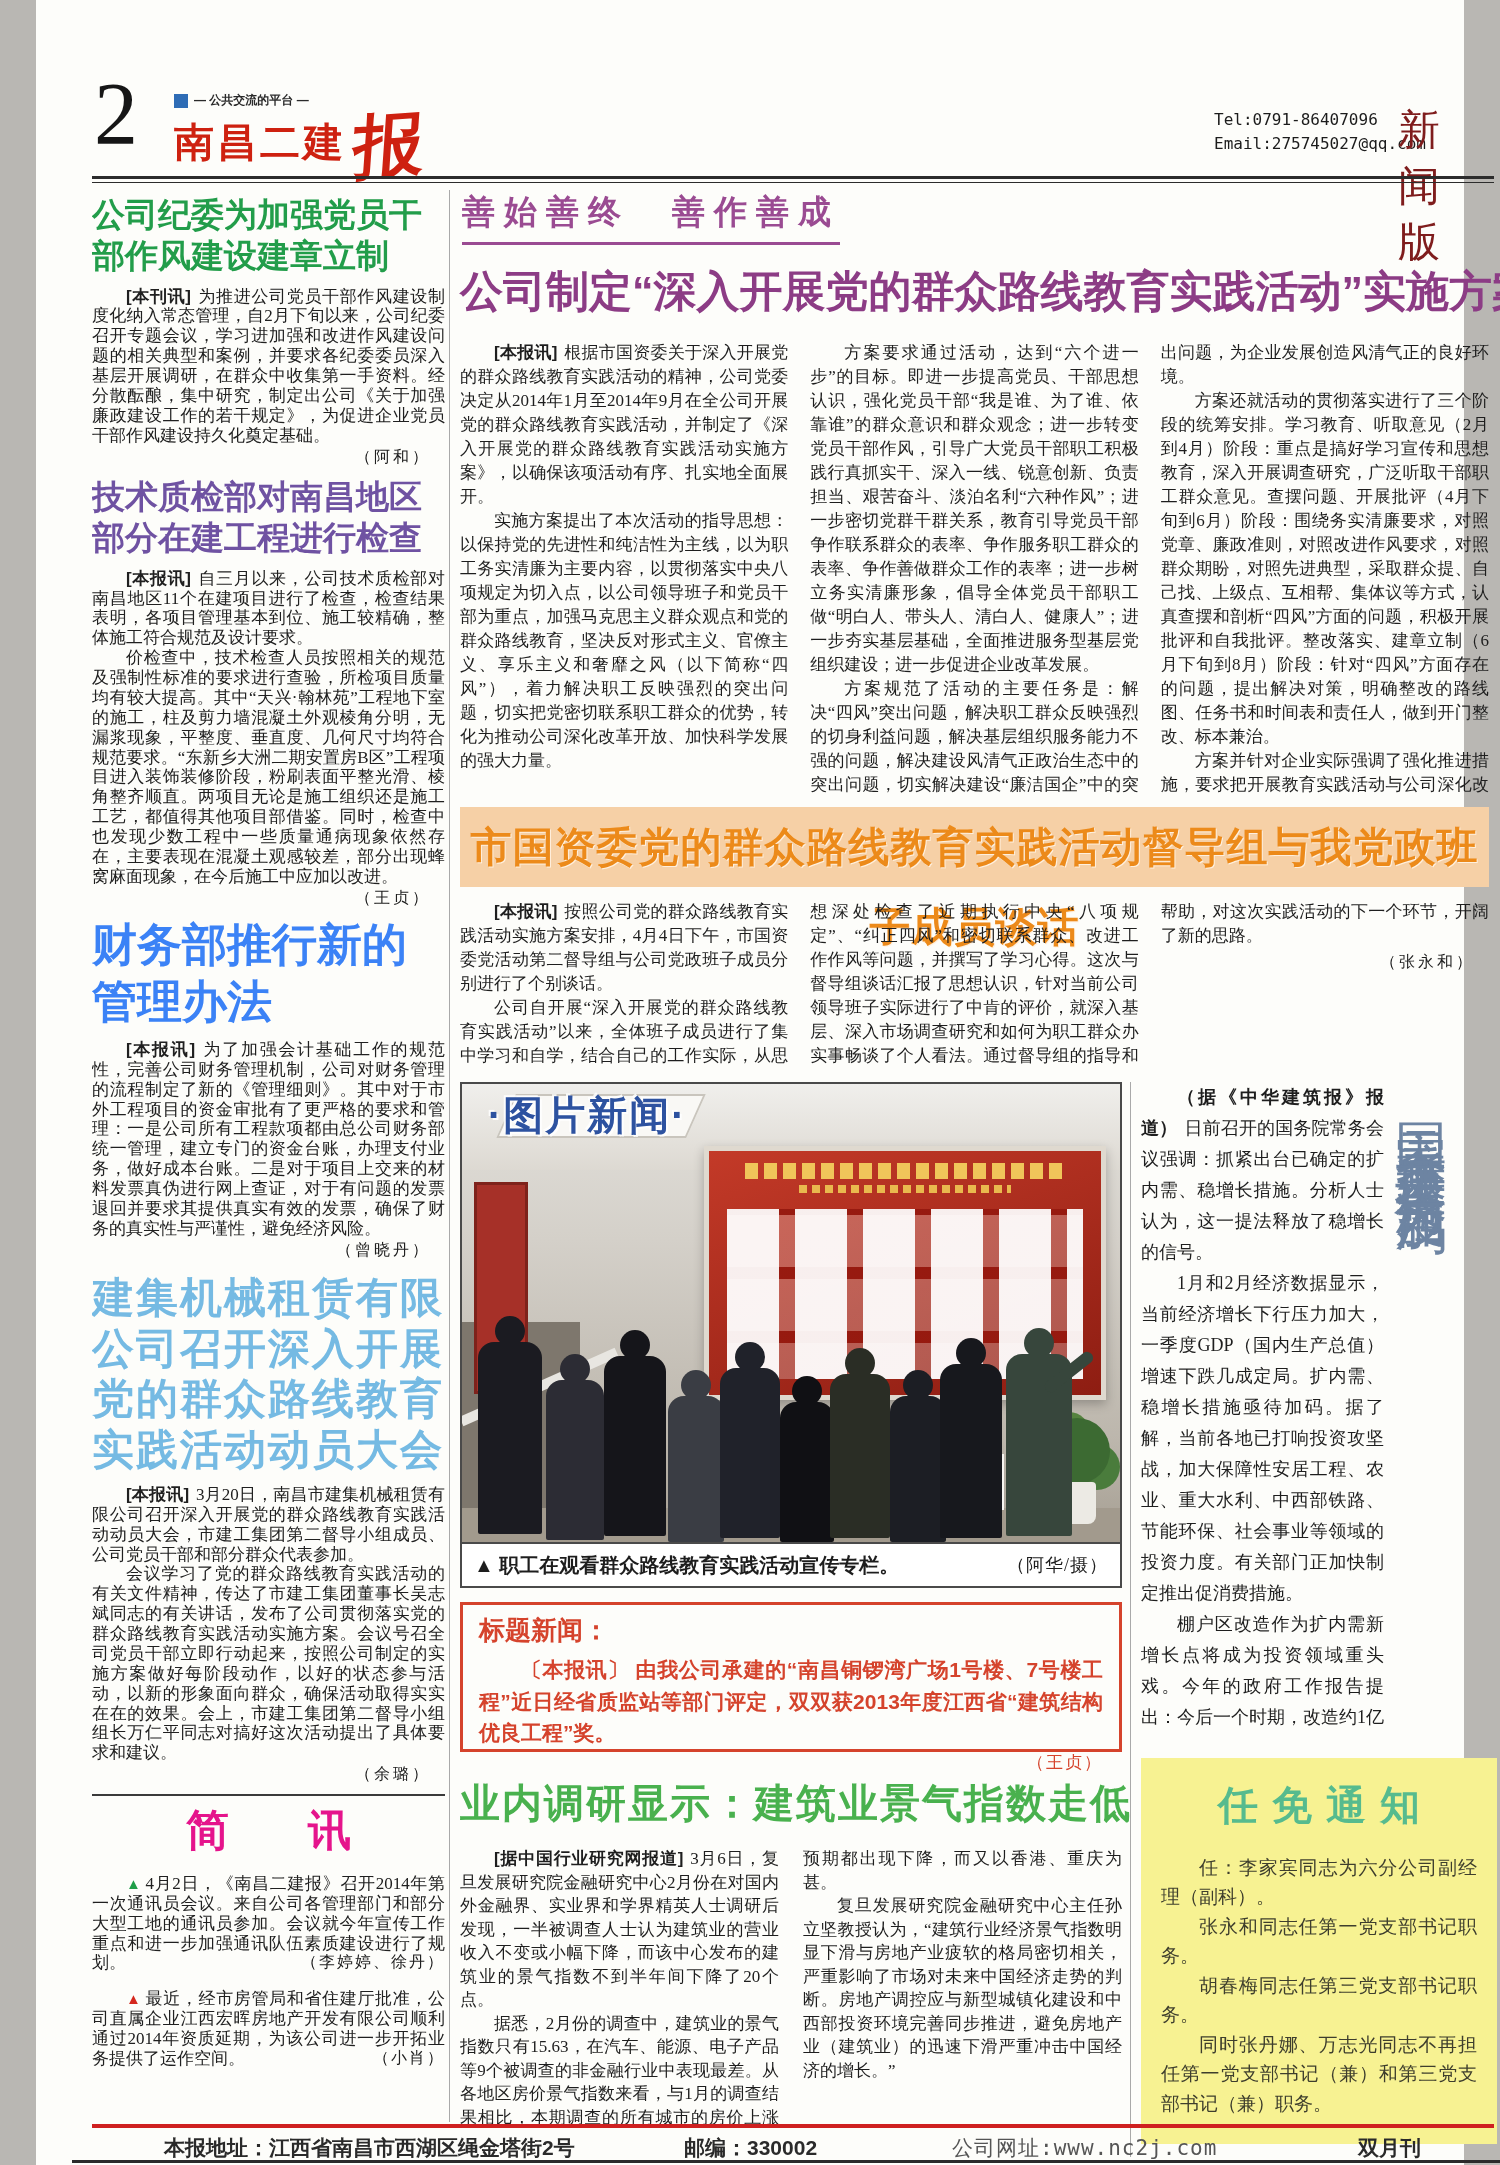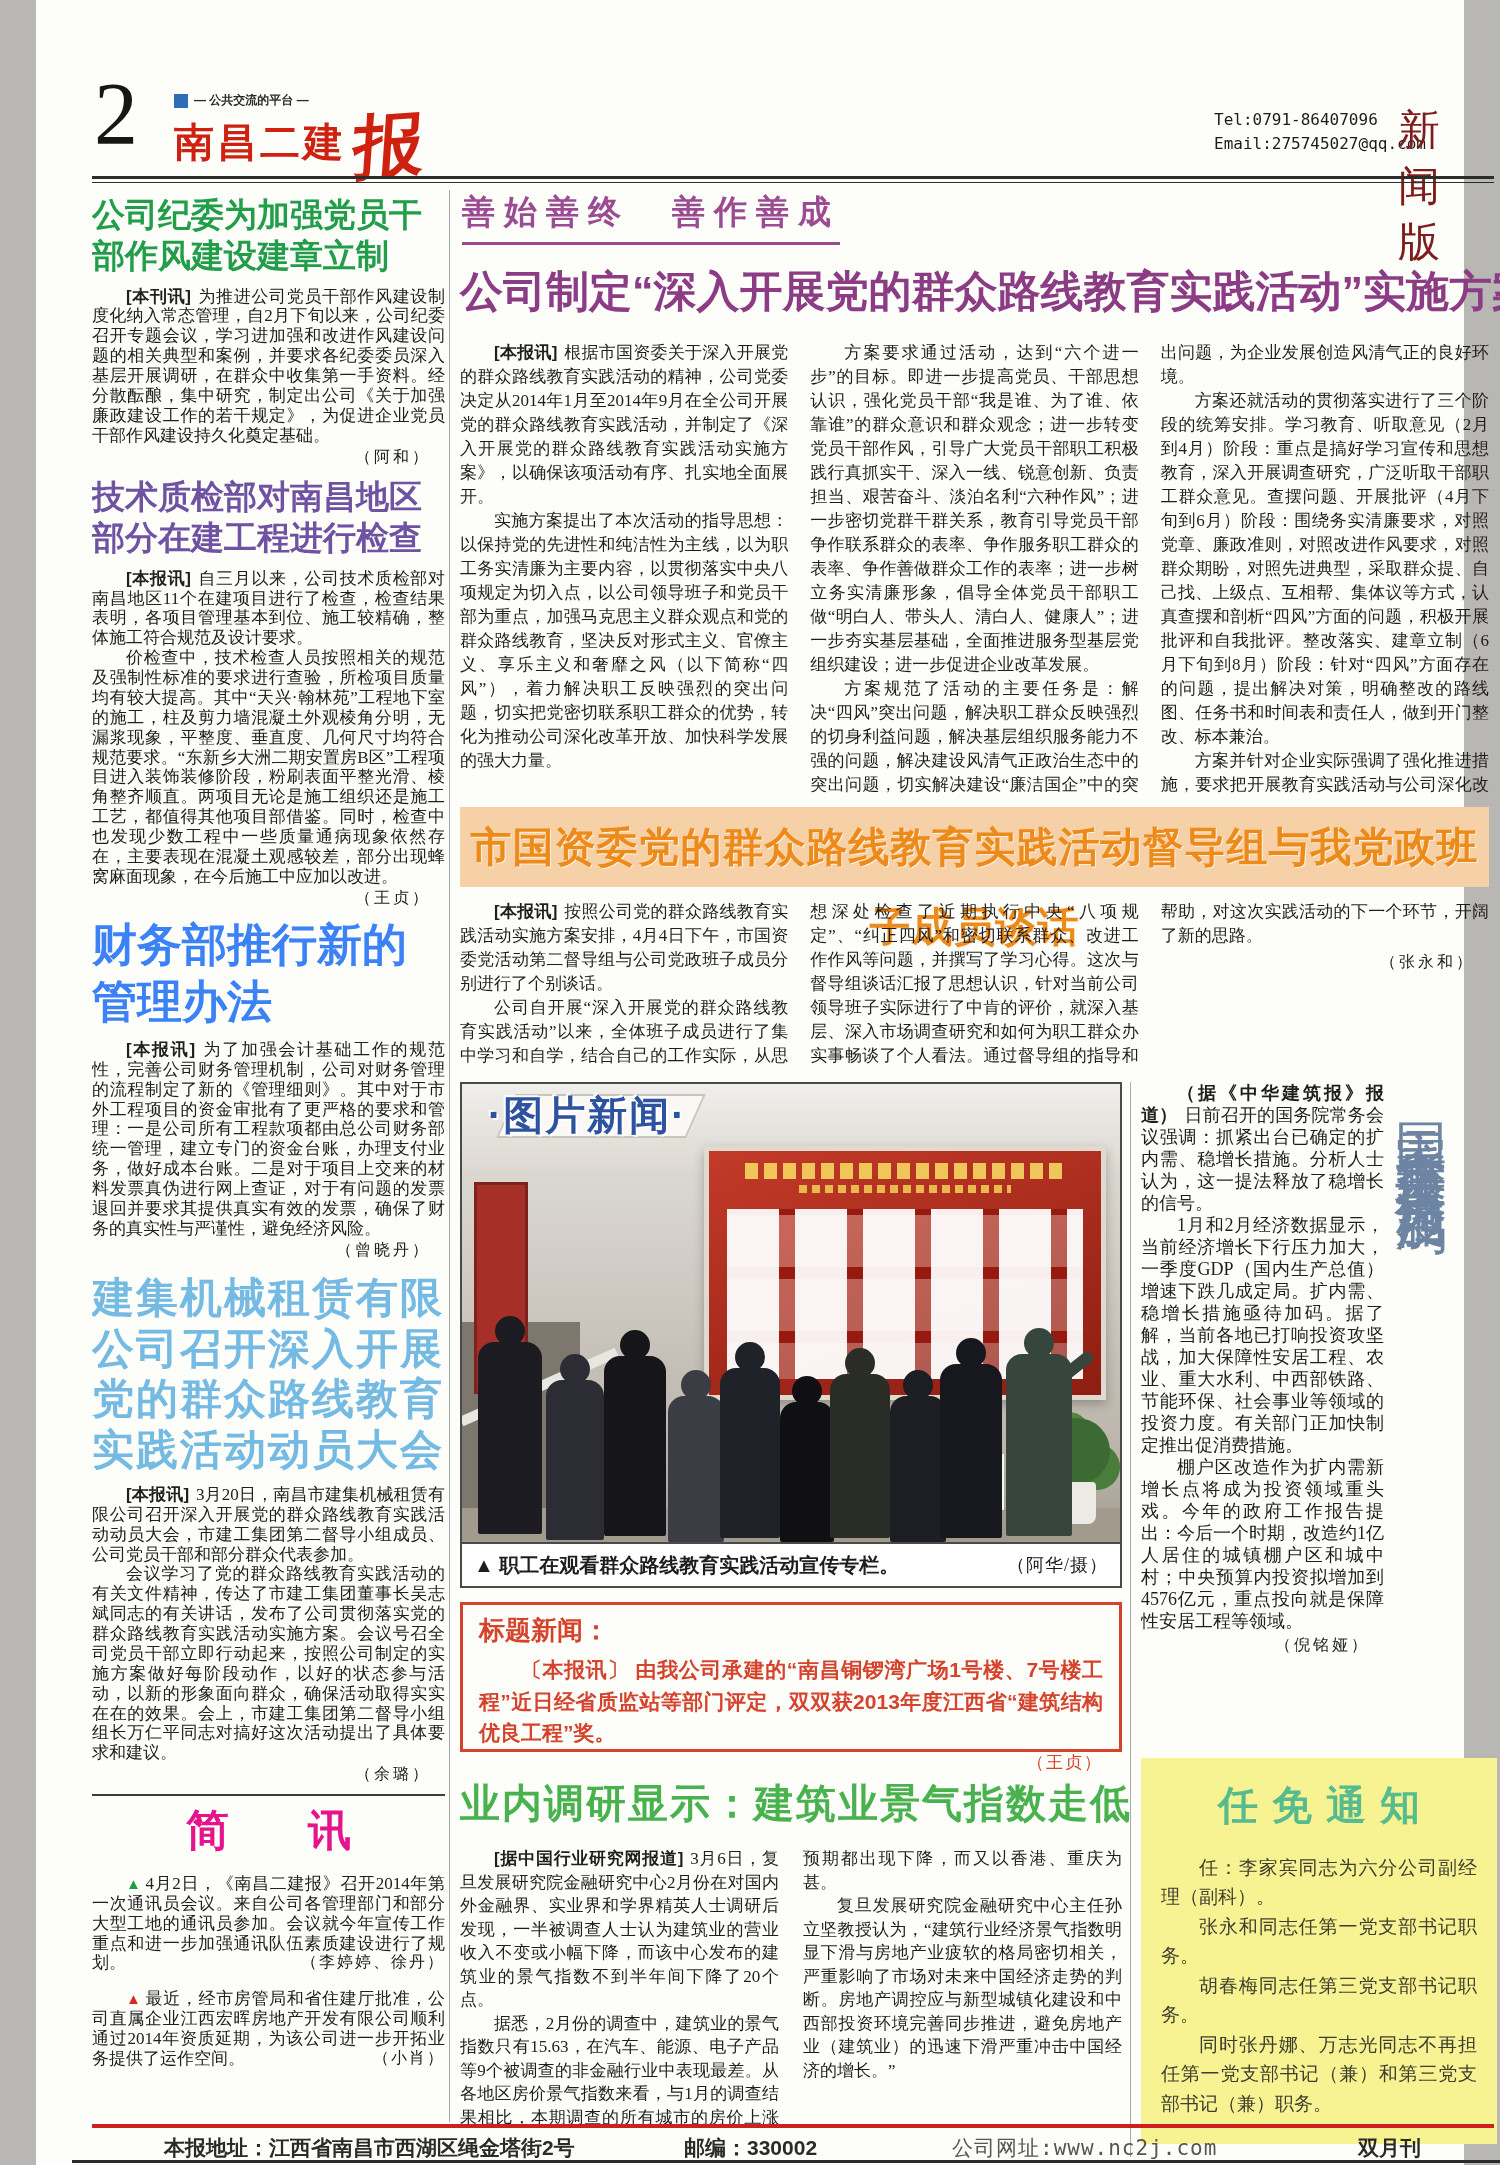--- a/index.html
+++ b/index.html
@@ -86,21 +86,21 @@
   .hb-label { font-family:"Liberation Sans",sans-serif; font-weight:bold; font-size:26px; margin-bottom:6px; }
   .hb-text { font-family:"Liberation Sans",sans-serif; font-weight:bold; font-size:21px; line-height:1.5; text-indent:2em; text-align:justify; }
   .hb-byline { display:block; text-align:right; font-size:17px; letter-spacing:2px; margin-top:2px; font-family:"Liberation Serif",serif; }
 
   
   .industry-headline { margin-top:24px; font-family:"Liberation Sans",sans-serif; font-weight:bold; font-size:40px; color:#49b14e; letter-spacing:2px; white-space:nowrap; }
   .cols2 { margin-top:16px; column-count:2; column-gap:24px; column-fill:auto; height:310px; overflow:hidden; font-size:17px; line-height:23.5px; text-align:justify; }
 
   
   .upper-right { display:flex; height:662px; overflow:visible; }
-  .right-text { width:243px; height:648px; overflow:hidden; font-size:18px; line-height:22px; text-align:justify; }
+  .right-text { width:243px; height:648px; overflow:hidden; font-size:18px; line-height:31px; text-align:justify; }
   .vtitle { writing-mode:vertical-rl; text-orientation:upright; font-family:"Liberation Sans",sans-serif; font-size:52px; color:#6d84a2; letter-spacing:7px; margin-left:10px; height:672px; line-height:1.05; }
   .notice-box { margin-top:14px; width:356px; height:386px; background:#f7f292; padding:20px 20px 0; }
   .notice-title { text-align:center; font-family:"Liberation Sans",sans-serif; font-weight:bold; font-size:40px; color:#56bb8e; letter-spacing:14px; padding-left:14px; margin-bottom:20px; }
   .notice-box p { font-size:19px; line-height:1.55; text-indent:2em; color:#3e3e2d; text-align:justify; }
 
   
   .footer-red { position:absolute; left:56px; top:2124px; width:1402px; height:4px; background:#cf2020; }
   .footer-row { position:absolute; left:56px; top:2134px; width:1402px; font-family:"Liberation Sans",sans-serif; font-size:21px; color:#2a2a2a; }
   .footer-row .f-addr { position:absolute; left:72px; font-weight:bold; }
   .footer-row .f-post { position:absolute; left:592px; font-weight:bold; }

